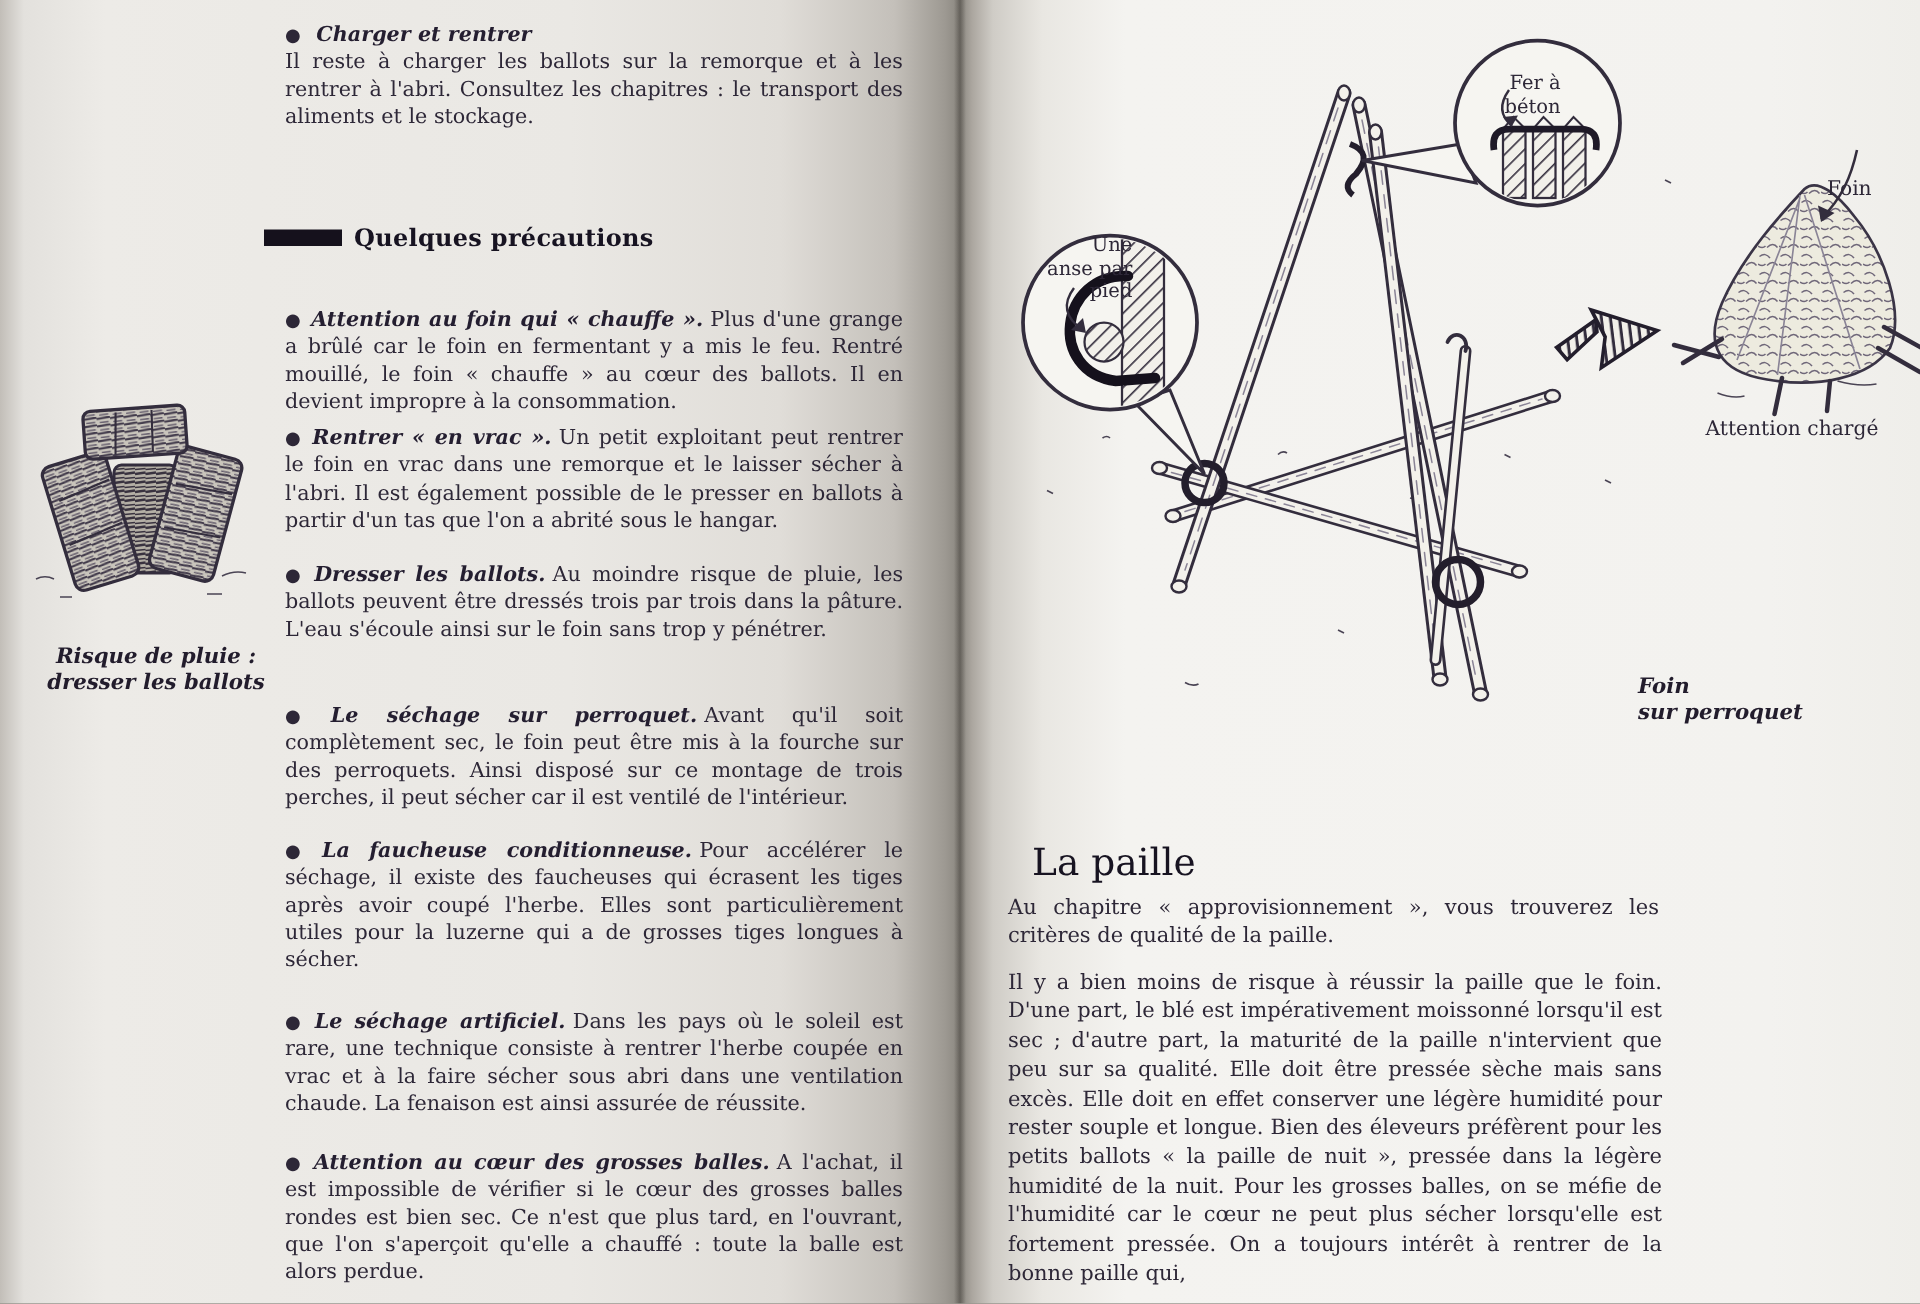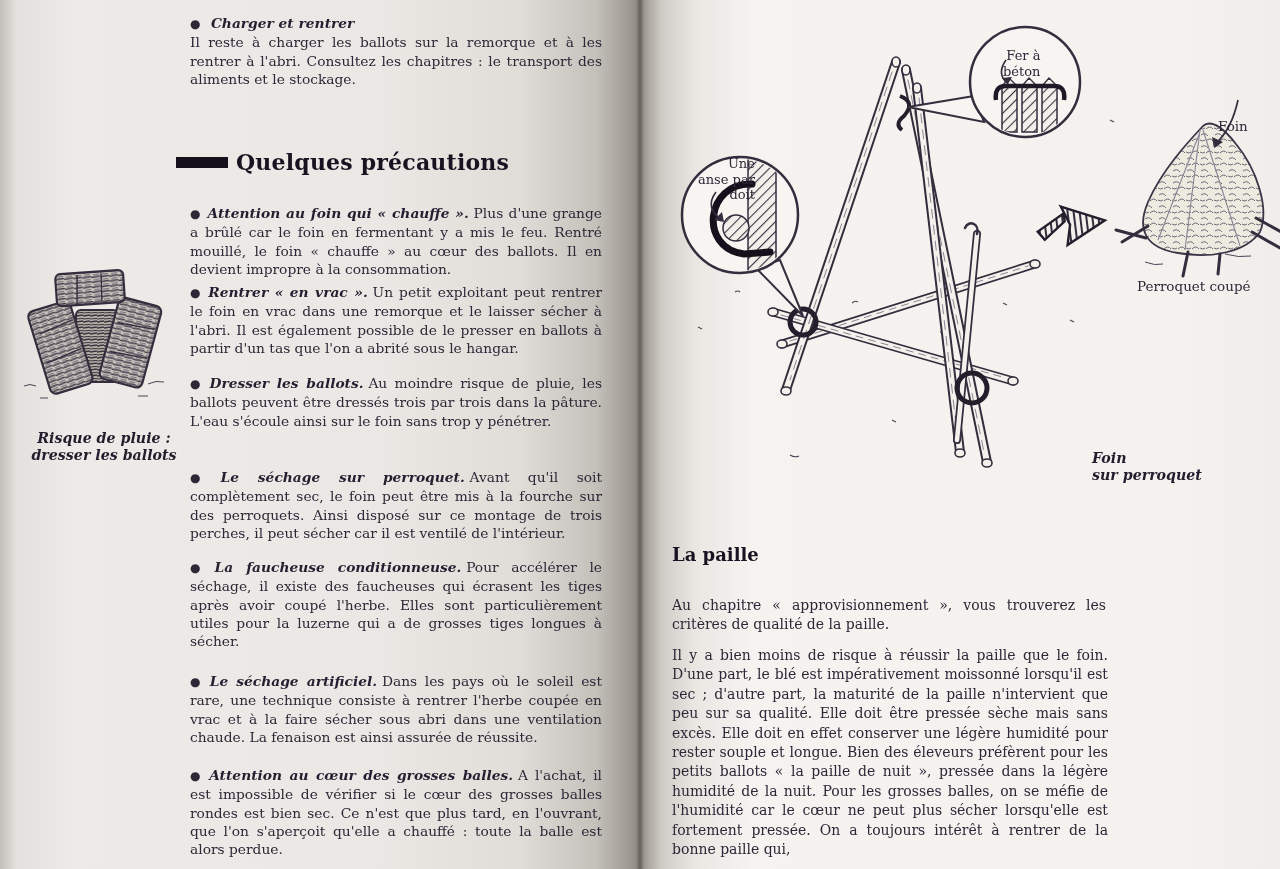--- a/index.html
+++ b/index.html
@@ -15,22 +15,22 @@
   .gutter-line{position:absolute;left:636px;top:0;width:8px;height:869px;
     background:linear-gradient(90deg,rgba(40,36,32,0),rgba(40,36,32,.38) 50%,rgba(40,36,32,0));}
   
   .para{position:absolute;width:412px;font-size:13.8px;line-height:18.3px;
         text-align:justify;margin:0;}
   .bullet{font-size:12px;margin-right:6px;}
   .lead{font-style:italic;font-weight:600;margin-right:.35em;color:#241e30;}
   .leadline{display:block;}
   .sec-head{position:absolute;display:flex;align-items:center;}
   .sec-bar{width:52px;height:11px;background:#15111c;margin-right:8px;}
-  .sec-label{font-weight:bold;font-size:22px;color:#171321;letter-spacing:.2px;}
-  .big-title{position:absolute;font-weight:bold;font-size:18px;color:#171321;margin:0;}
+  .sec-label{font-weight:bold;font-size:16px;color:#171321;letter-spacing:.2px;}
+  .big-title{position:absolute;font-weight:normal;font-size:25px;color:#171321;margin:16px;}
   .caption{position:absolute;font-weight:bold;font-style:italic;font-size:14.2px;
            line-height:17px;color:#221c2c;}
   .diagram-label{position:absolute;font-size:13px;line-height:15.5px;color:#2d2737;
                  white-space:pre-line;text-align:right;}
   .plain-caption{position:absolute;font-size:13.5px;color:#2d2737;}
   .center{text-align:center;margin-top:24px;}
   svg{display:block;}
 </style>
 </head>
 <body>
@@ -254,23 +254,23 @@
       <g>
         <path d="M598 100 C594 118 588 132 574 146" fill="none" stroke="#332d3d" stroke-width="1.7"></path>
         <polygon points="574,148 572,137 583,142" fill="#332d3d"></polygon>
       </g>
     </svg>
 
     <div class="diagram-label" style="left:363px;top:48px;">Fer à
 béton</div>
     <div class="diagram-label" style="left:58px;top:156px;">Une
 anse par
-doit</div>
+pied</div>
     <div class="plain-caption" style="left:578px;top:118px;">Foin</div>
-    <div class="plain-caption" style="left:497px;top:278px;">Perroquet coupé</div>
+    <div class="plain-caption" style="left:497px;top:278px;">Attention chargé</div>
     <div class="caption" style="left:452px;top:450px;white-space:pre-line;">Foin
 sur perroquet</div>
 
     <h2 class="big-title" style="left:32px;top:544px;">La paille</h2>
     <p class="para" style="left:32px;top:596px;width:434px;font-size:14px;line-height:19px;">Au chapitre « approvisionnement », vous trouverez les critères de qualité de la paille.</p>
     <p class="para" style="left:32px;top:646px;width:436px;font-size:14px;line-height:19.4px;">Il y a bien moins de risque à réussir la paille que le foin. D'une part, le blé est impérativement moissonné lorsqu'il est sec ; d'autre part, la maturité de la paille n'intervient que peu sur sa qualité. Elle doit être pressée sèche mais sans excès. Elle doit en effet conserver une légère humidité pour rester souple et longue. Bien des éleveurs préfèrent pour les petits ballots « la paille de nuit », pressée dans la légère humidité de la nuit. Pour les grosses balles, on se méfie de l'humidité car le cœur ne peut plus sécher lorsqu'elle est fortement pressée. On a toujours intérêt à rentrer de la bonne paille qui,</p>
   </div>
 
   <div class="gutter-line"></div>
 </div>

